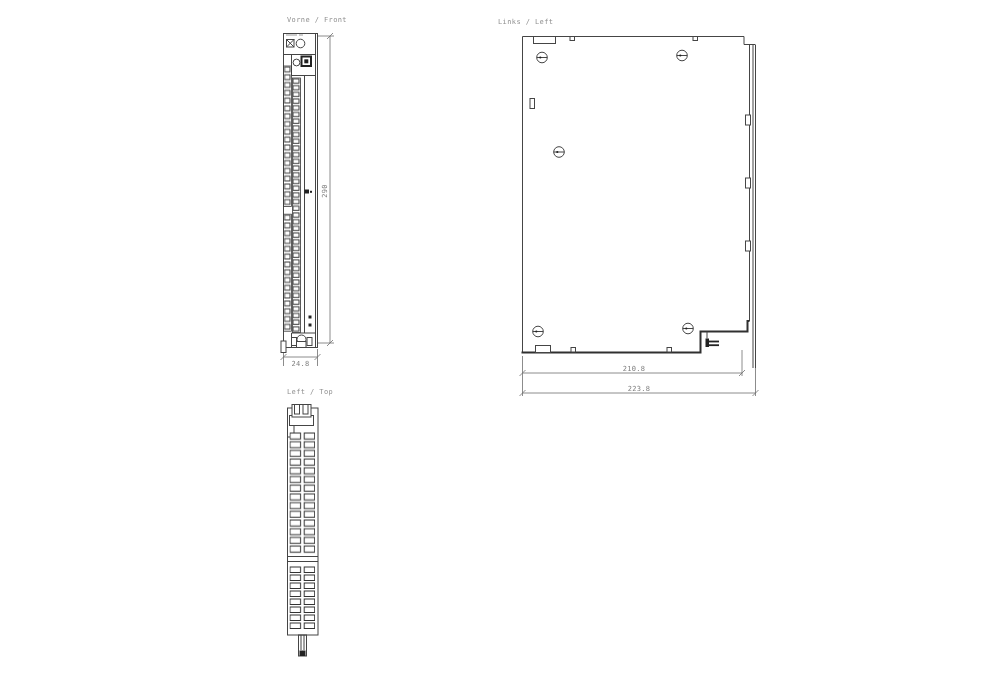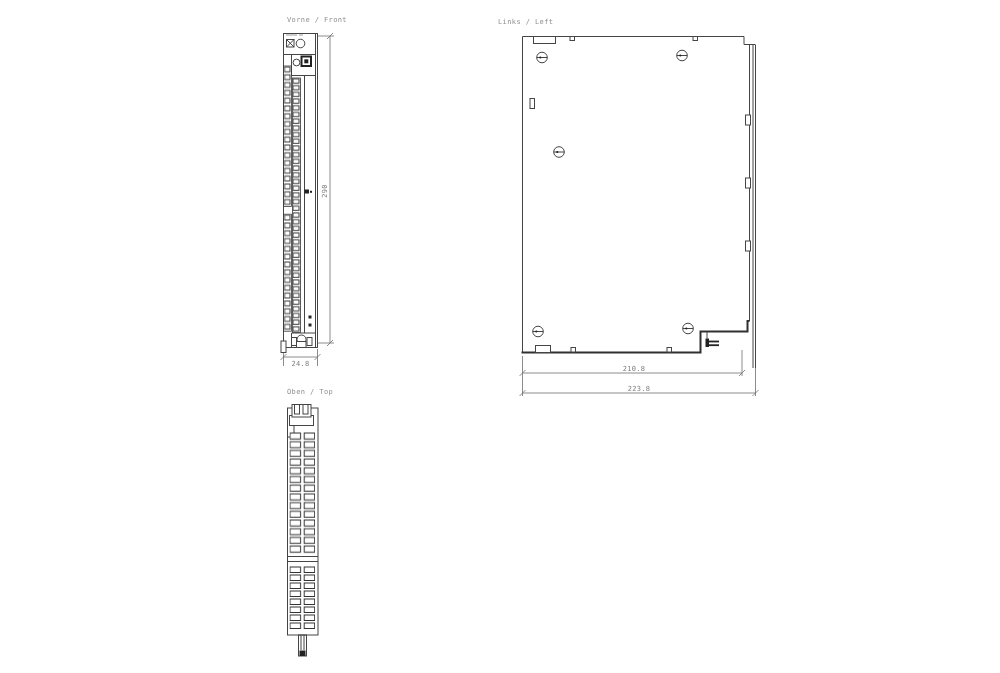--- a/index.html
+++ b/index.html
@@ -173,21 +173,21 @@
 
     <g>
       <line class="dimln" x1="755.5" y1="368" x2="755.5" y2="396"></line>
       <line class="dimln" x1="522.5" y1="393" x2="755.5" y2="393"></line>
       <line class="dimln" x1="519.5" y1="396" x2="525.5" y2="390"></line>
       <line class="dimln" x1="752.5" y1="396" x2="758.5" y2="390"></line>
       <text x="639" y="390.5" text-anchor="middle">223.8</text>
     </g>
   </svg>
 
-  <div class="view-label" style="left:287px;top:388px">Oben / Top</div>
+  <div class="view-label" style="left:287px;top:388px">Left / Top</div>
 
   <svg class="view" style="left:275px;top:395px" width="75" height="275" viewBox="275 395 75 275">
     <defs>
       <pattern id="patT1" x="289.5" y="432" width="14.2" height="8.7" patternUnits="userSpaceOnUse">
         <rect x="0.5" y="1" width="10.5" height="6" fill="#ffffff" stroke="#333333" stroke-width="1"></rect>
       </pattern>
       <pattern id="patT2" x="289.5" y="566" width="14.2" height="8" patternUnits="userSpaceOnUse">
         <rect x="0.5" y="1" width="10.5" height="5.5" fill="#ffffff" stroke="#333333" stroke-width="1"></rect>
       </pattern>
     </defs>

